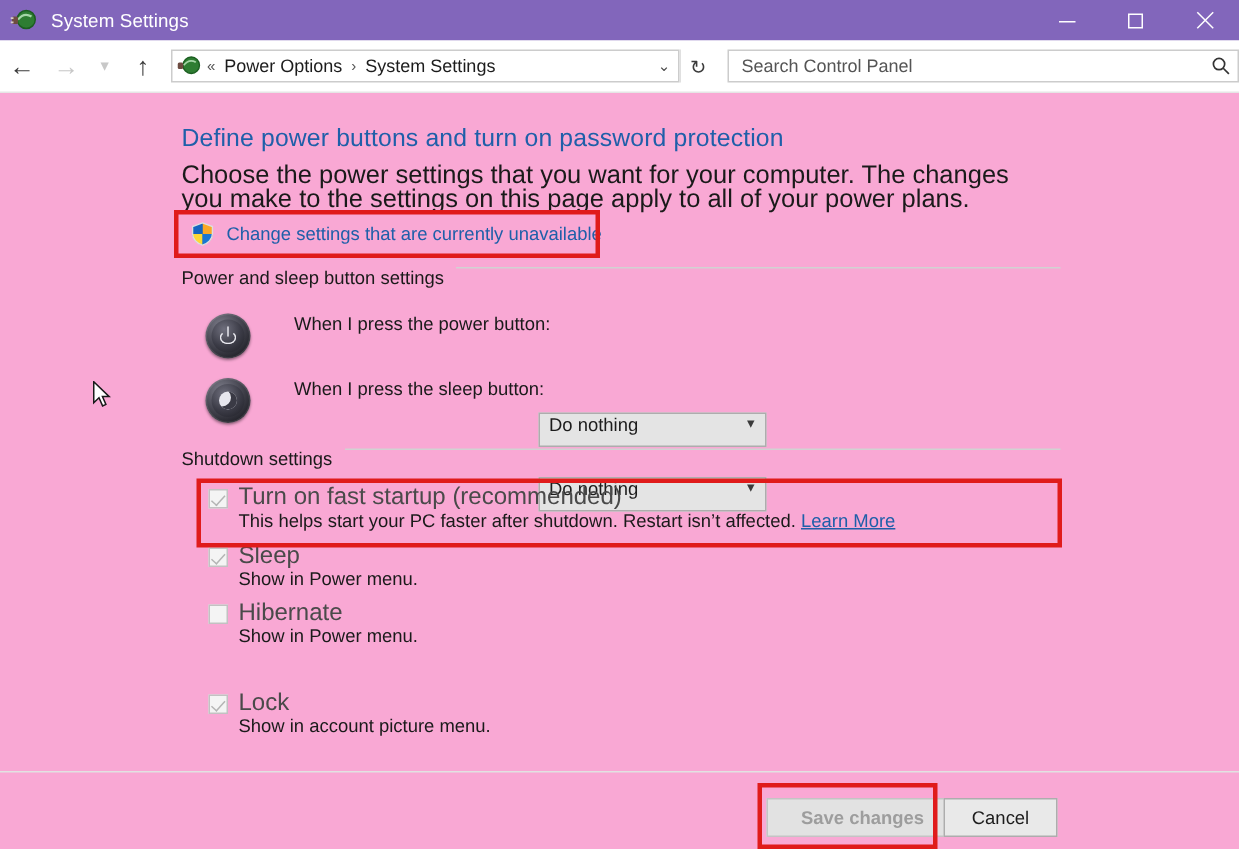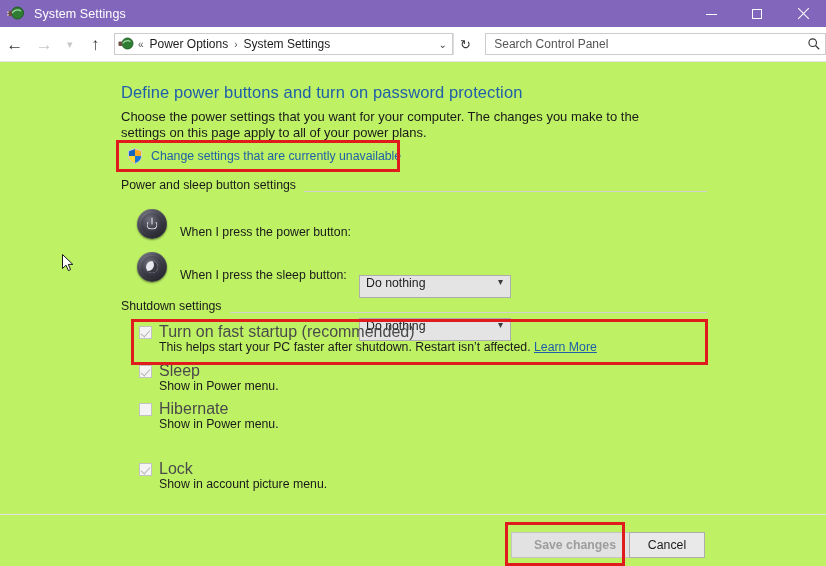--- a/index.html
+++ b/index.html
@@ -168,34 +168,34 @@
     justify-content: center;
     color: #333333;
   }
 
   
   .content {
     position: absolute;
     left: 0; top: 62px;
     width: 826px;
     height: 504px;
-    background: #bef264;
+    background: #f9a8d4;
   }
   .page-title {
     position: absolute;
     left: 121px; top: 21px;
     font-size: 16.5px;
     color: #1f5fa9;
     letter-spacing: 0.1px;
   }
   .page-desc {
     position: absolute;
     left: 121px; top: 47px;
     width: 566px;
-    font-size: 13px;
+    font-size: 17px;
     color: #1a1a1a;
     line-height: 16px;
   }
 
   .uac-link-row {
     position: absolute;
     left: 127px; top: 86px;
     display: flex;
     align-items: center;
   }
@@ -207,39 +207,40 @@
   .uac-link {
     margin-left: 8px;
     color: #1f5fa9;
     font-size: 12.3px;
     text-decoration: none;
   }
 
   .section-header {
     position: absolute;
     display: flex;
-    align-items: flex-end;
+    align-items: flex-start;
     width: 586px;
   }
   .section-header .label {
     font-size: 12.3px;
     color: #1a1a1a;
     white-space: nowrap;
     padding-right: 8px;
   }
   .section-header .rule {
     flex: 1;
     height: 1px;
     background: #d2d2d2;
   }
 
   .setting-row {
     position: absolute;
     display: flex;
-    align-items: flex-end;
+    align-items: flex-start;
+    gap: 16px;
   }
   .power-button-icon {
     width: 30px; height: 30px;
     border-radius: 50%;
     flex: none;
     position: relative;
     background: radial-gradient(circle at 35% 28%, #7d7d8a 0%, #4a4a55 42%, #26262e 75%, #17171c 100%);
     box-shadow: 0 1px 2px rgba(0,0,0,0.45), inset 0 0 0 1px rgba(255,255,255,0.10);
   }
   .power-button-icon .inner {

